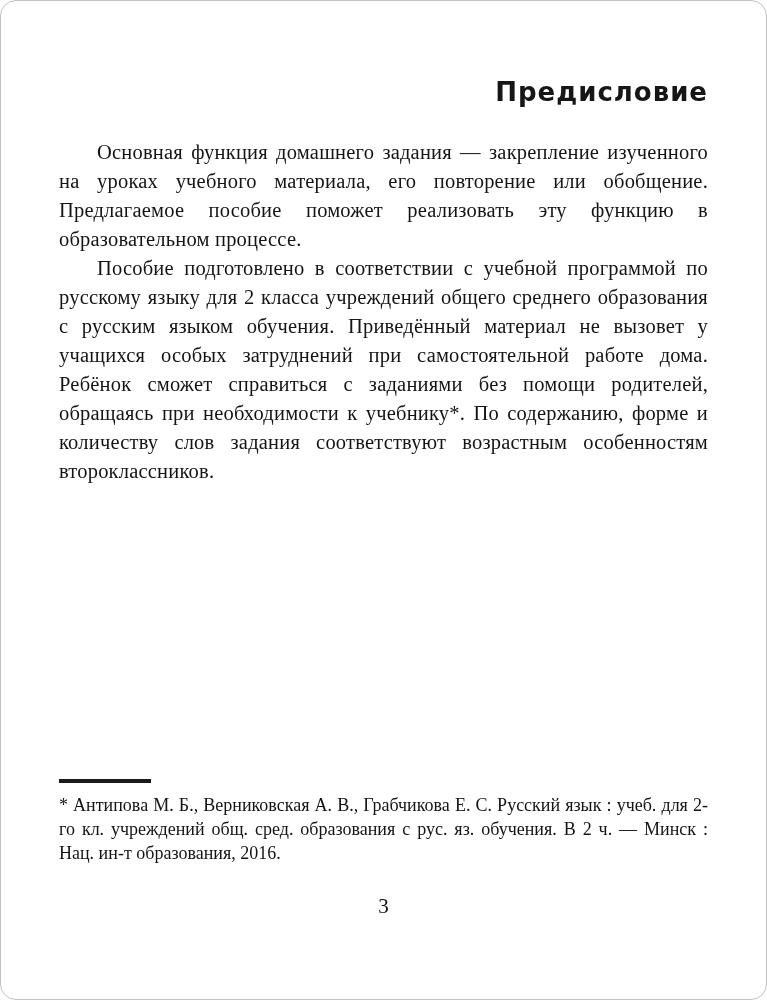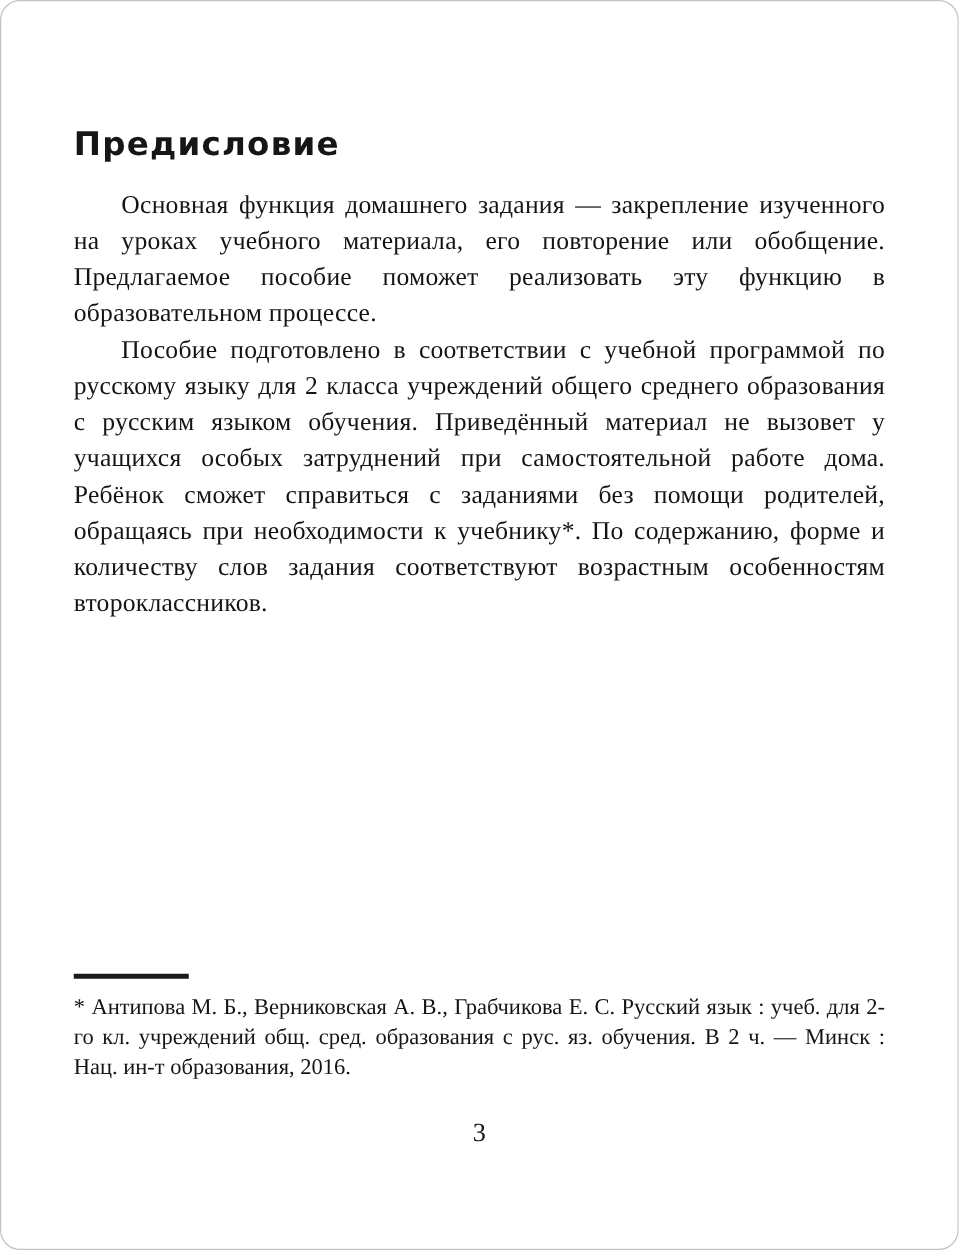--- a/index.html
+++ b/index.html
@@ -16,38 +16,38 @@
     border: 1px solid #c2c2c2;
     border-radius: 16px;
     overflow: hidden;
     font-family: "Liberation Serif", serif;
     color: #141414;
   }
   .content {
     padding: 0 58px;
   }
   h1.title {
-    margin: 100px 0 0 0;
-    text-align: left;
+    margin: 76px 0 0 0;
+    text-align: right;
     font-family: "DejaVu Sans", sans-serif;
     font-weight: bold;
     font-size: 26px;
     letter-spacing: 1px;
     color: #161616;
   }
   p.body-par {
     margin: 0;
     font-size: 20.5px;
     line-height: 29px;
     text-align: justify;
     text-indent: 38px;
     letter-spacing: 0.2px;
   }
   p.body-par.first {
-    margin-top: 19px;
+    margin-top: 31px;
   }
   .footnote-section {
     position: absolute;
     left: 58px;
     right: 58px;
     top: 778px;
   }
   .footnote-rule {
     width: 92px;
     height: 4px;

